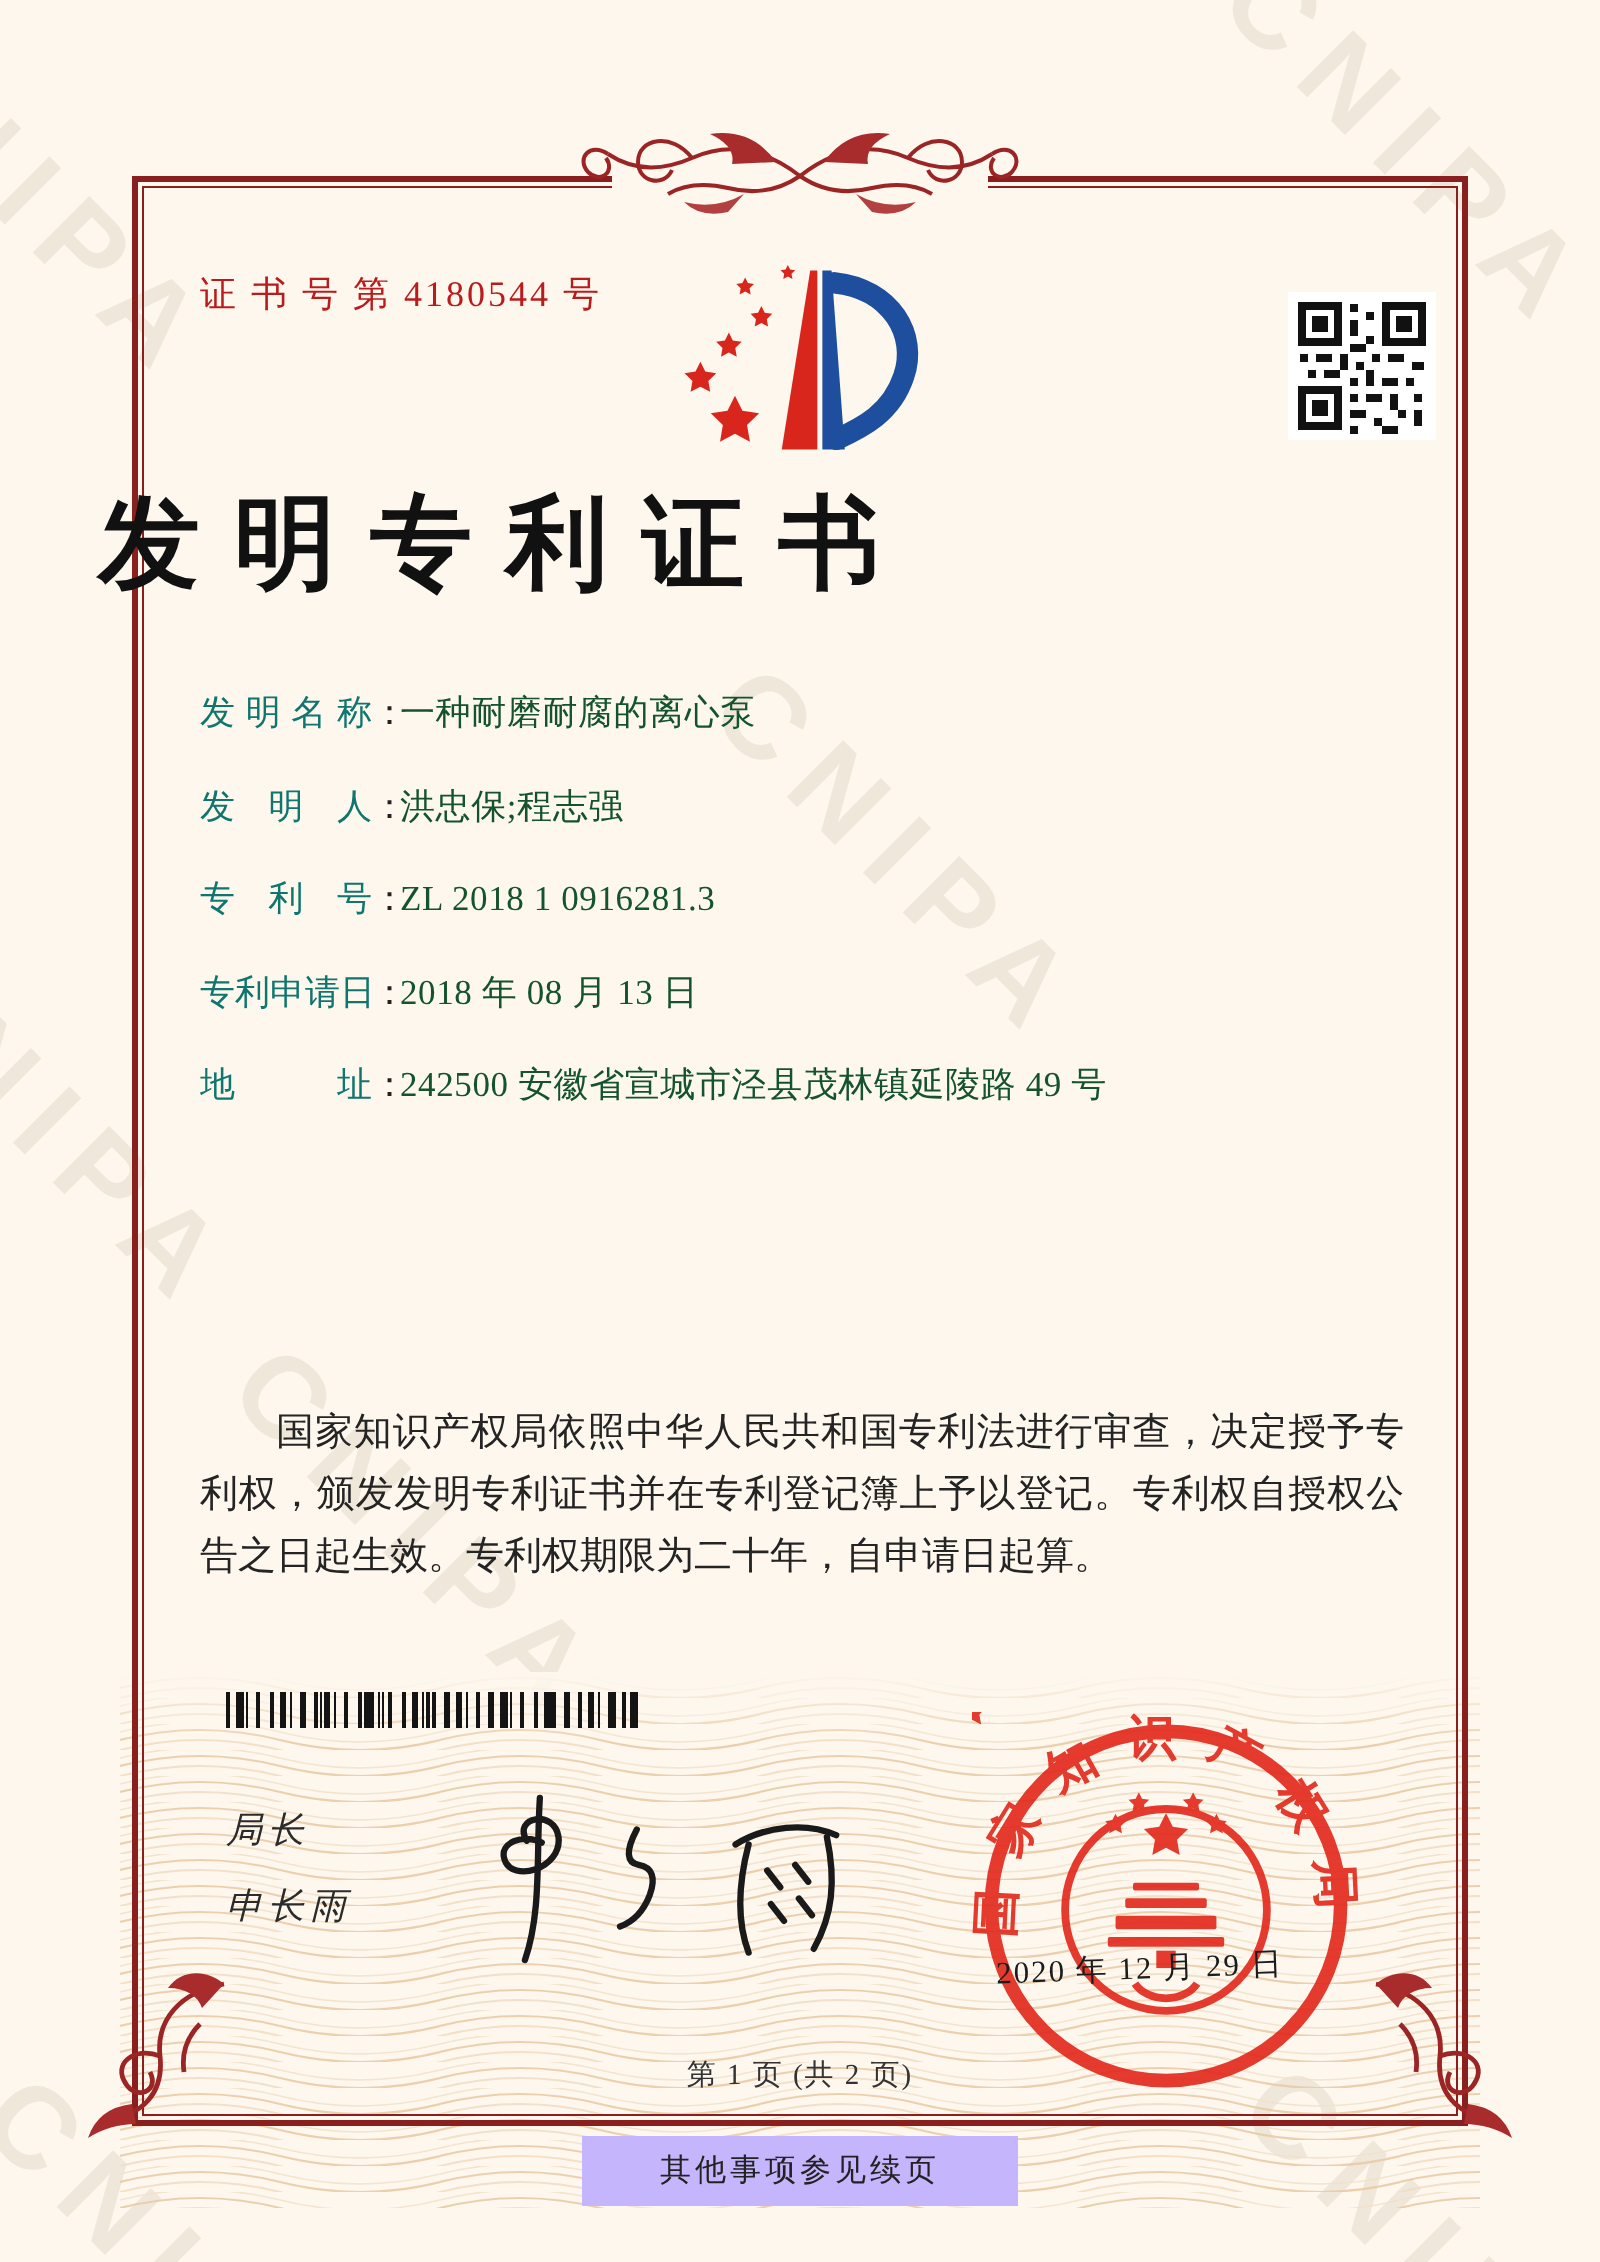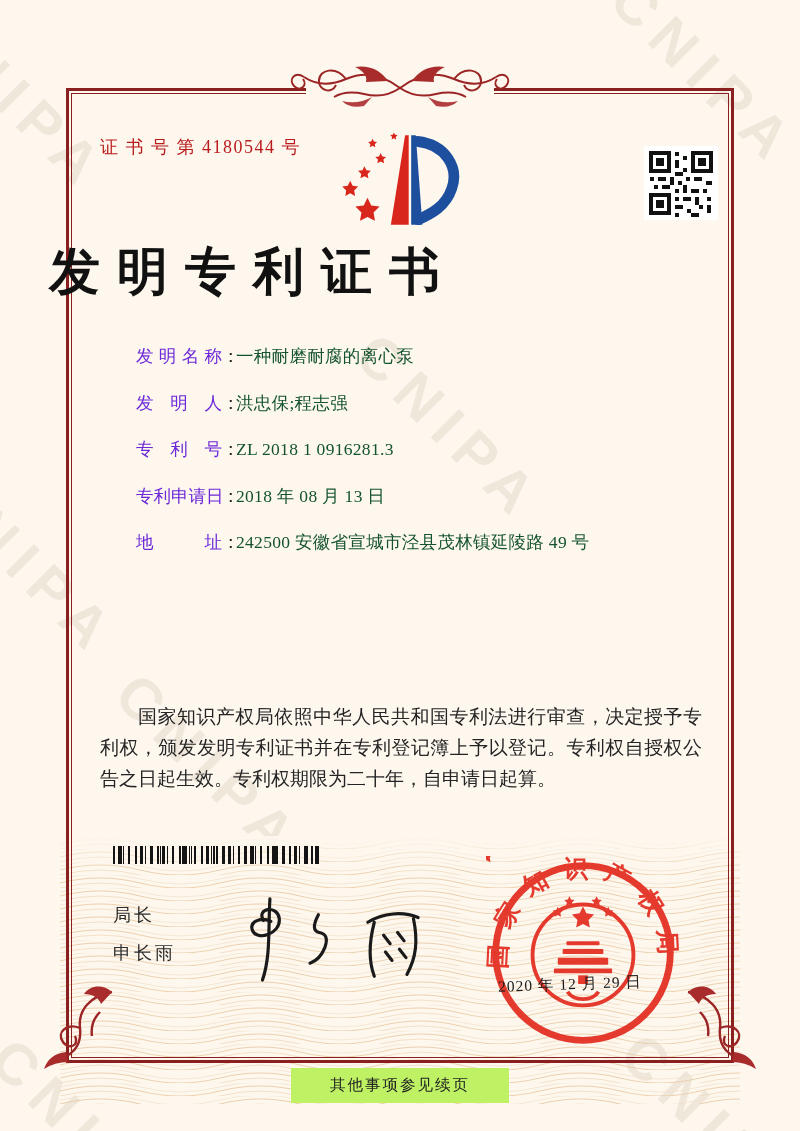--- a/index.html
+++ b/index.html
@@ -40,21 +40,21 @@
   .title{
     position:absolute;left:0;top:238px;width:100%;
     text-align:left;font-size:51px;font-weight:bold;
     letter-spacing:17px;text-indent:17px;color:#111;margin-left:32px;
   }
   
   .fields{position:absolute;left:100px;top:344px;width:620px;font-size:17.5px;}
   .frow{height:46.5px;white-space:nowrap;}
   .flbl{
     display:inline-block;width:86px;vertical-align:top;
-    text-align:justify;text-align-last:justify;color:#6d28d9;margin-left:36px;
+    text-align:justify;text-align-last:justify;color:#0f766e;
   }
   .fcolon{display:inline-block;width:14px;color:#222;}
   .fval{color:#14532d;letter-spacing:0.3px;margin-top:12px;}
   .fval-fixed{display:inline-block;width:252px;}
   
   .bodytext{
     position:absolute;left:100px;top:658px;width:602px;
     font-size:19px;line-height:31px;text-align:justify;color:#242424;margin-top:43px;
   }
   .bodytext p{margin:0;text-indent:2em;}
@@ -63,35 +63,35 @@
     position:absolute;left:113px;top:846px;width:208px;height:18px;
     background:
       repeating-linear-gradient(90deg,#141414 0 2px,rgba(0,0,0,0) 2px 5px,#141414 5px 8px,rgba(0,0,0,0) 8px 10px,#141414 10px 11px,rgba(0,0,0,0) 11px 15px,#141414 15px 17px,rgba(0,0,0,0) 17px 22px),
       repeating-linear-gradient(90deg,rgba(0,0,0,0) 0 7px,#141414 7px 9px,rgba(0,0,0,0) 9px 16px,#141414 16px 17px,rgba(0,0,0,0) 17px 31px);
   }
   .officer{
     position:absolute;left:113px;top:903px;
     font-family:"Liberation Sans","DejaVu Sans",sans-serif;
     font-size:18px;letter-spacing:3px;color:#2b2b2b;
   }
-  .officer div{margin-bottom:14px;}
+  .officer div{margin-bottom:14px;font-style:italic;}
   .signature{position:absolute;left:228px;top:890px;width:205px;height:98px;}
   .seal{position:absolute;left:486px;top:856px;width:194px;height:194px;opacity:0.92;}
   .seal-date{
     position:absolute;left:498px;top:974px;width:160px;
     font-size:15.5px;letter-spacing:1px;color:#1c1c1c;
     transform:rotate(-2deg);
   }
   .page-info{
     position:absolute;left:0;top:1028px;width:100%;text-align:center;
     font-size:14.5px;letter-spacing:1px;color:#333;
   }
   .chip{
     position:absolute;left:50%;top:1068px;transform:translateX(-50%);
-    background:#bef264;padding:7px 39px;
+    background:#c4b5fd;padding:7px 39px;
     font-size:15.5px;letter-spacing:2px;color:#222;
   }
 </style>
 </head>
 <body>
 
 <div class="page">
 
   <div class="wm" style="left:-45px;top:-10px;">CNIPA</div>
   <div class="wm" style="left:645px;top:-35px;">CNIPA</div>
@@ -282,15 +282,16 @@
       <rect x="83" y="88" width="34" height="4" rx="1"></rect>
       <rect x="79" y="96" width="42" height="5" rx="1"></rect>
       <rect x="74" y="105" width="52" height="7" rx="1"></rect>
       <rect x="70" y="116" width="60" height="5" rx="1"></rect>
       <rect x="95" y="123" width="10" height="9"></rect>
       <path d="M84,140 a18,14 0 0 0 32,0" fill="none" stroke="#e32a1e" stroke-width="4"></path>
     </g>
   </svg>
   <div class="seal-date">2020 年 12 月 29 日</div>
 
+  <div class="page-info">第 1 页 (共 2 页)</div>
   <div class="chip">其他事项参见续页</div>
 
 </div>
 
 </body></html>

